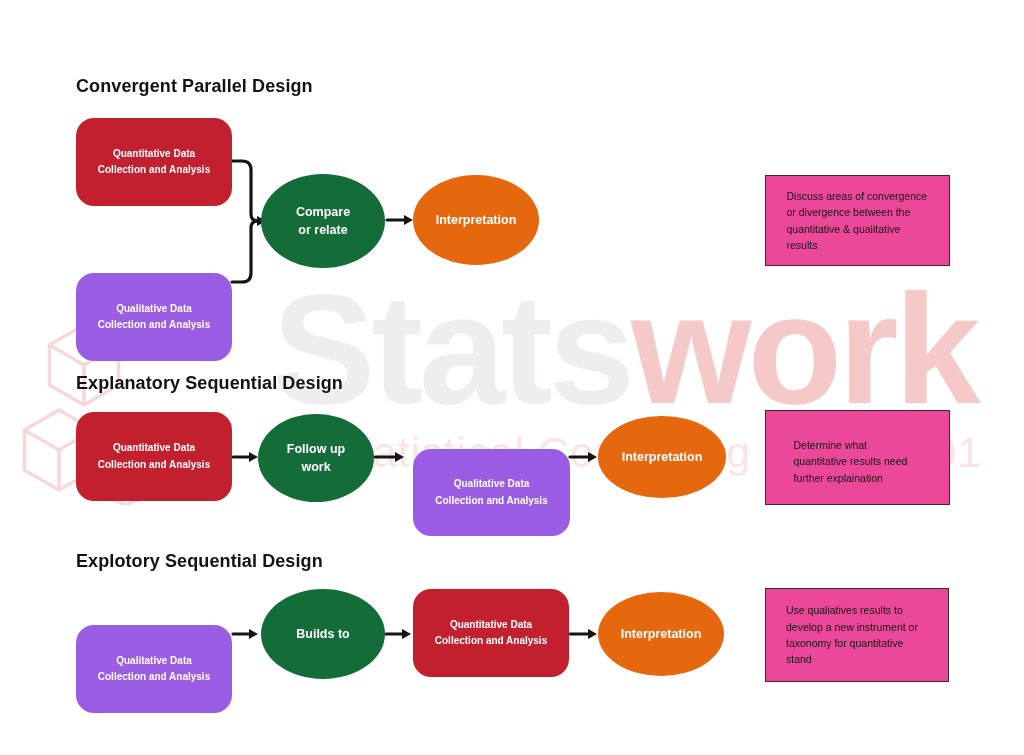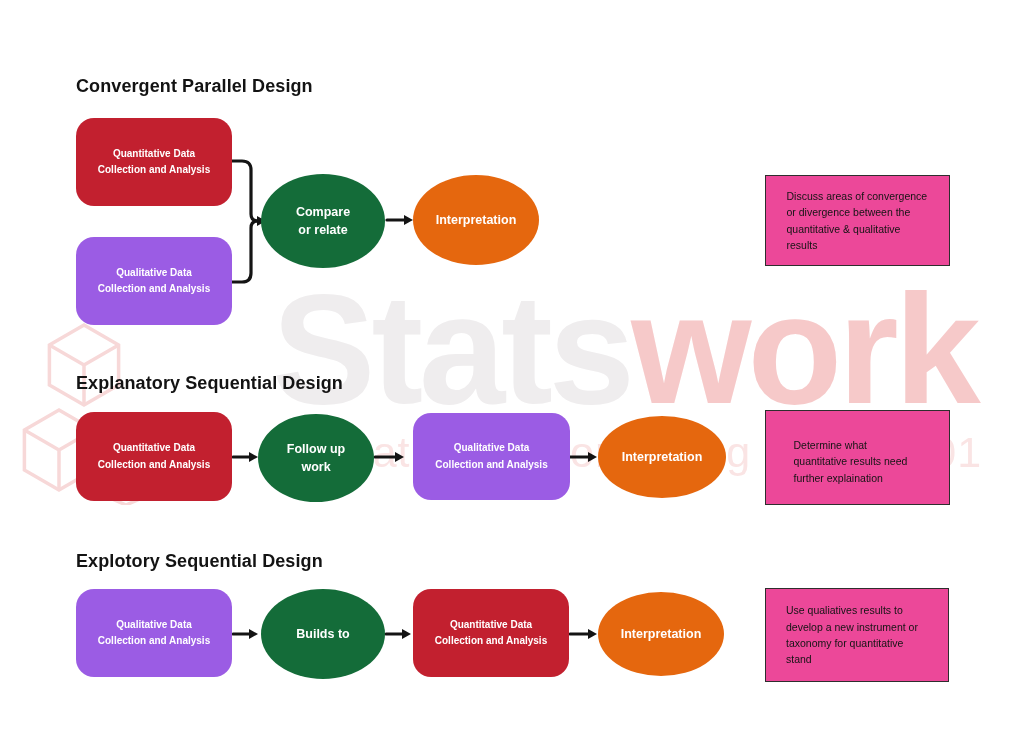--- a/index.html
+++ b/index.html
@@ -26,21 +26,21 @@
   .heading{
     position:absolute;font-size:18px;font-weight:700;color:var(--heading);
     letter-spacing:.1px;
   }
   .box{
     position:absolute;border-radius:18px;color:#fff;
     display:flex;align-items:center;justify-content:center;text-align:center;
   }
   .box .label{font-size:10px;font-weight:700;line-height:1.62;max-width:126px;}
   .red{background:var(--red);}
-  .purple{background:var(--purple);}
+  .purple{background:var(--purple);margin-top:36px;}
   .ellipse{
     position:absolute;border-radius:50%;color:#fff;
     display:flex;align-items:center;justify-content:center;text-align:center;
   }
   .ellipse .label{font-size:12.5px;font-weight:700;line-height:1.45;}
   .green{background:var(--green);}
   .orange{background:var(--orange);text-align:right;}
   .w-compare{max-width:68px;}
   .w-follow{max-width:66px;}
   .w-builds{max-width:72px;}

